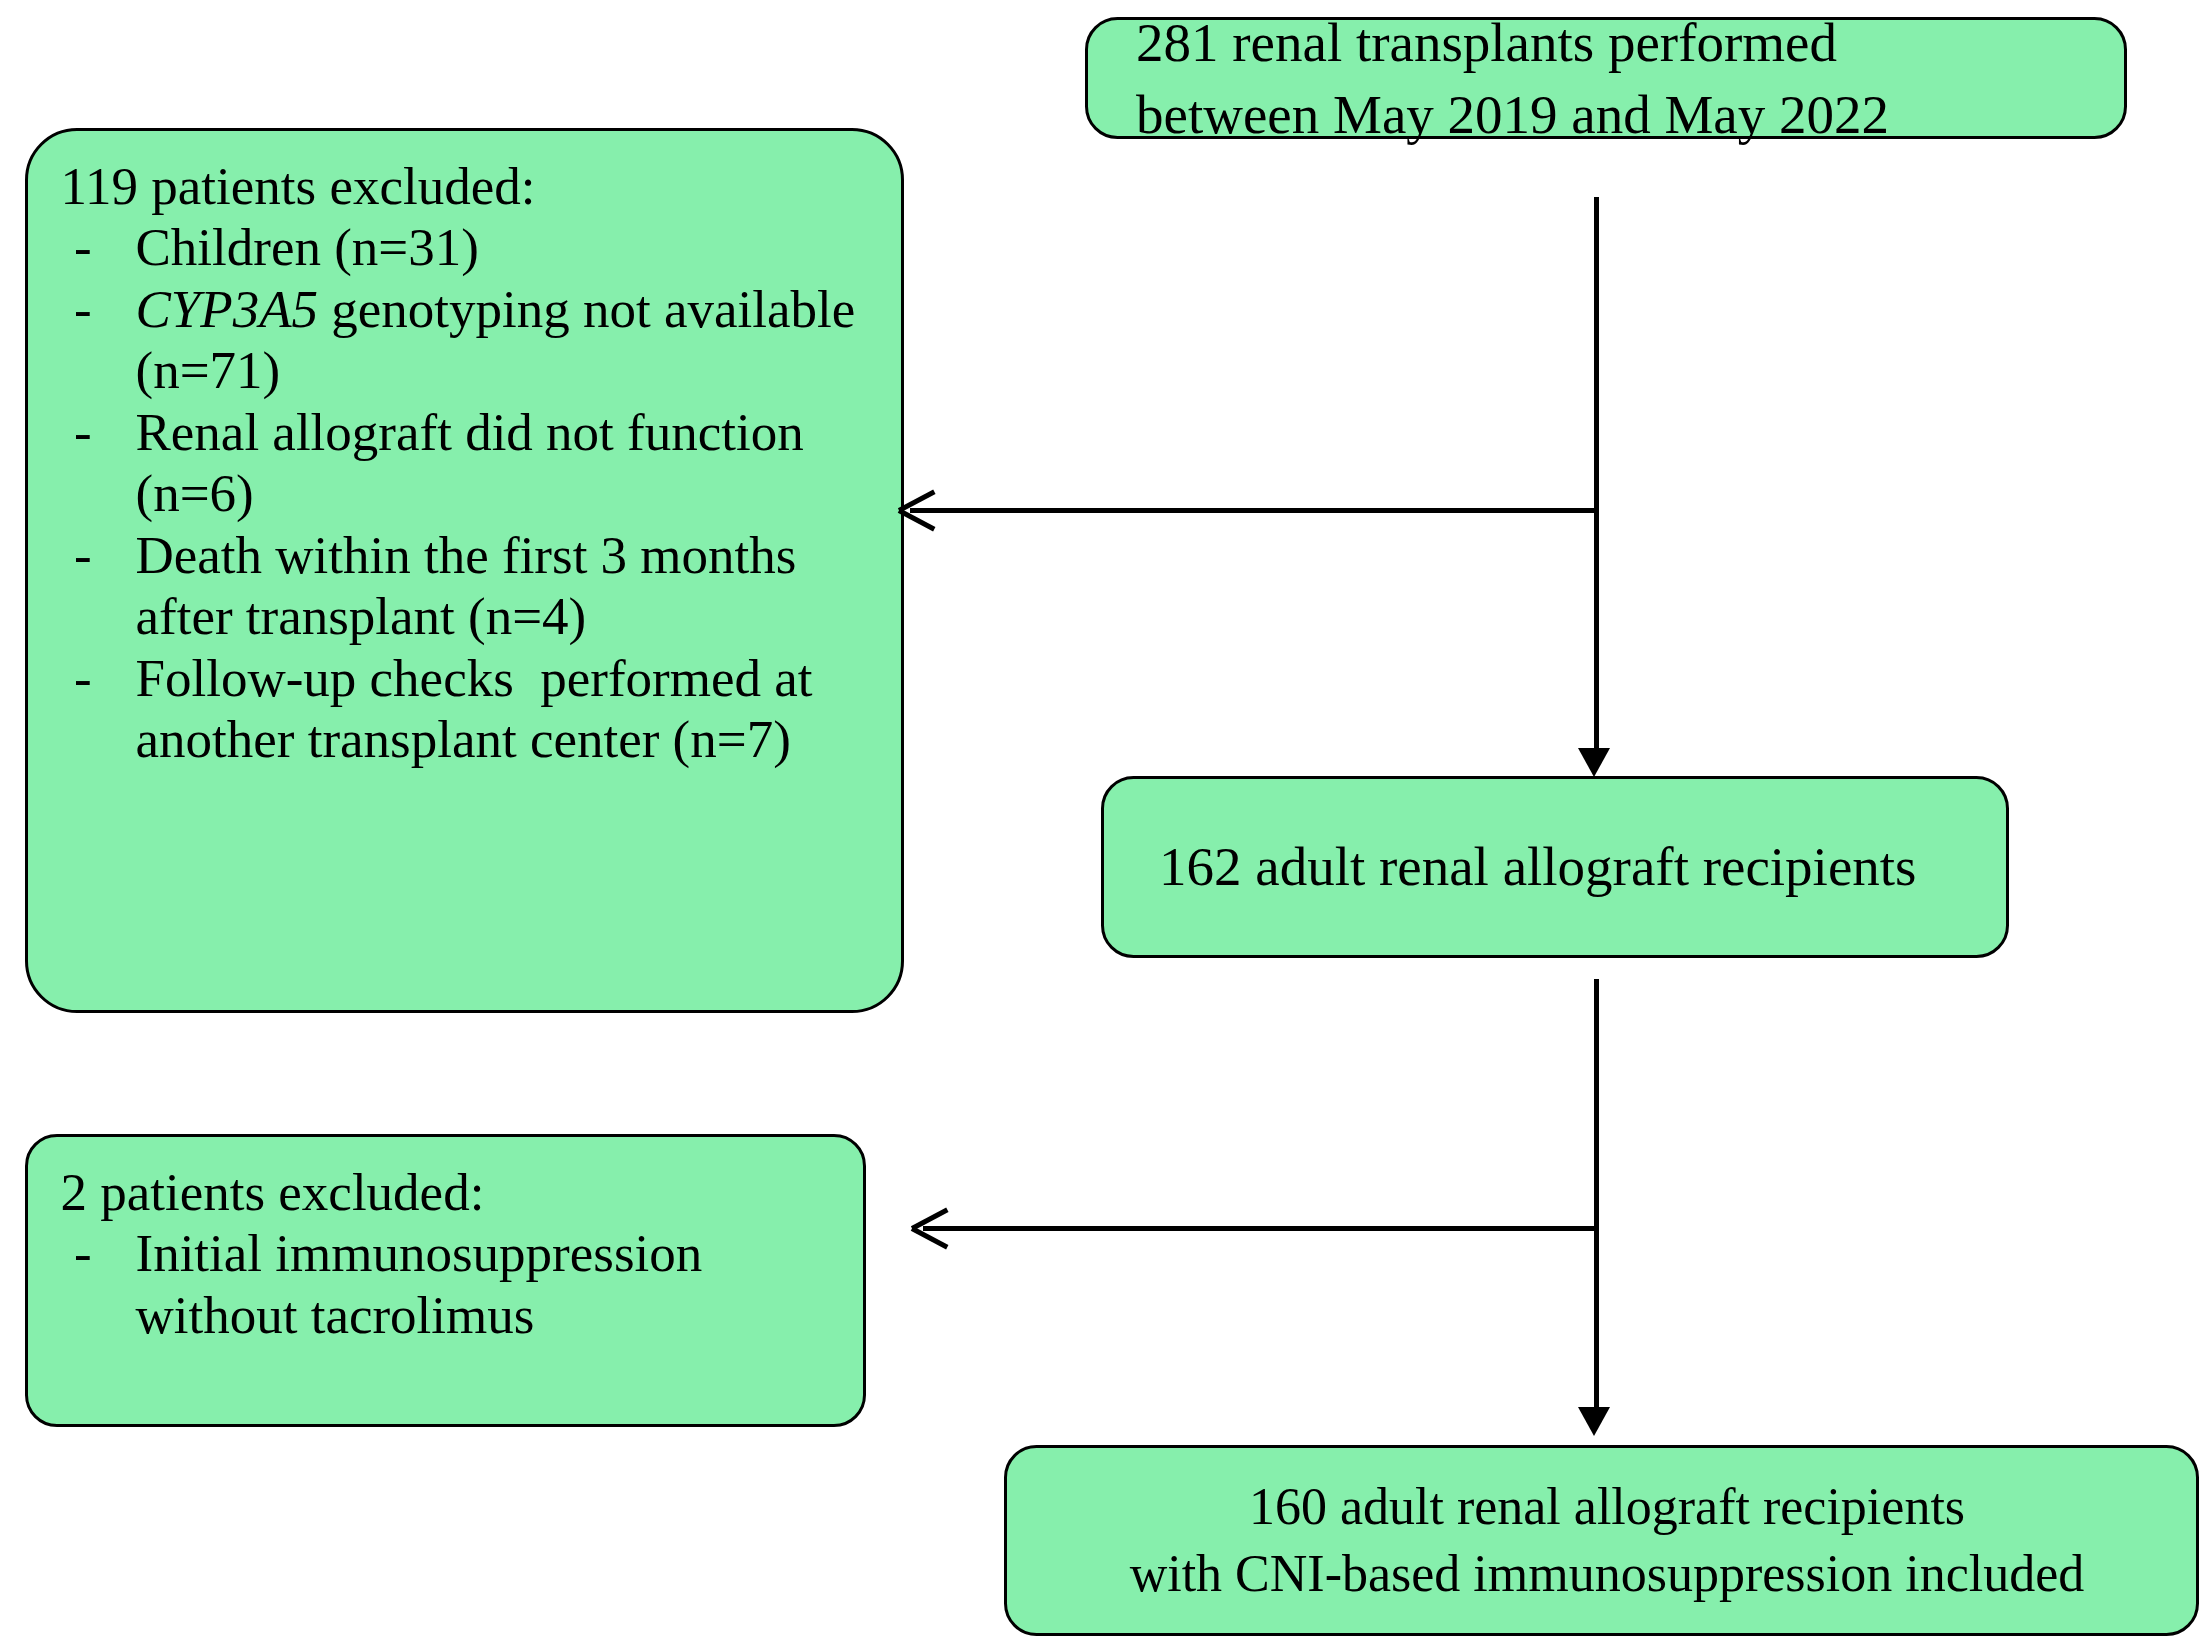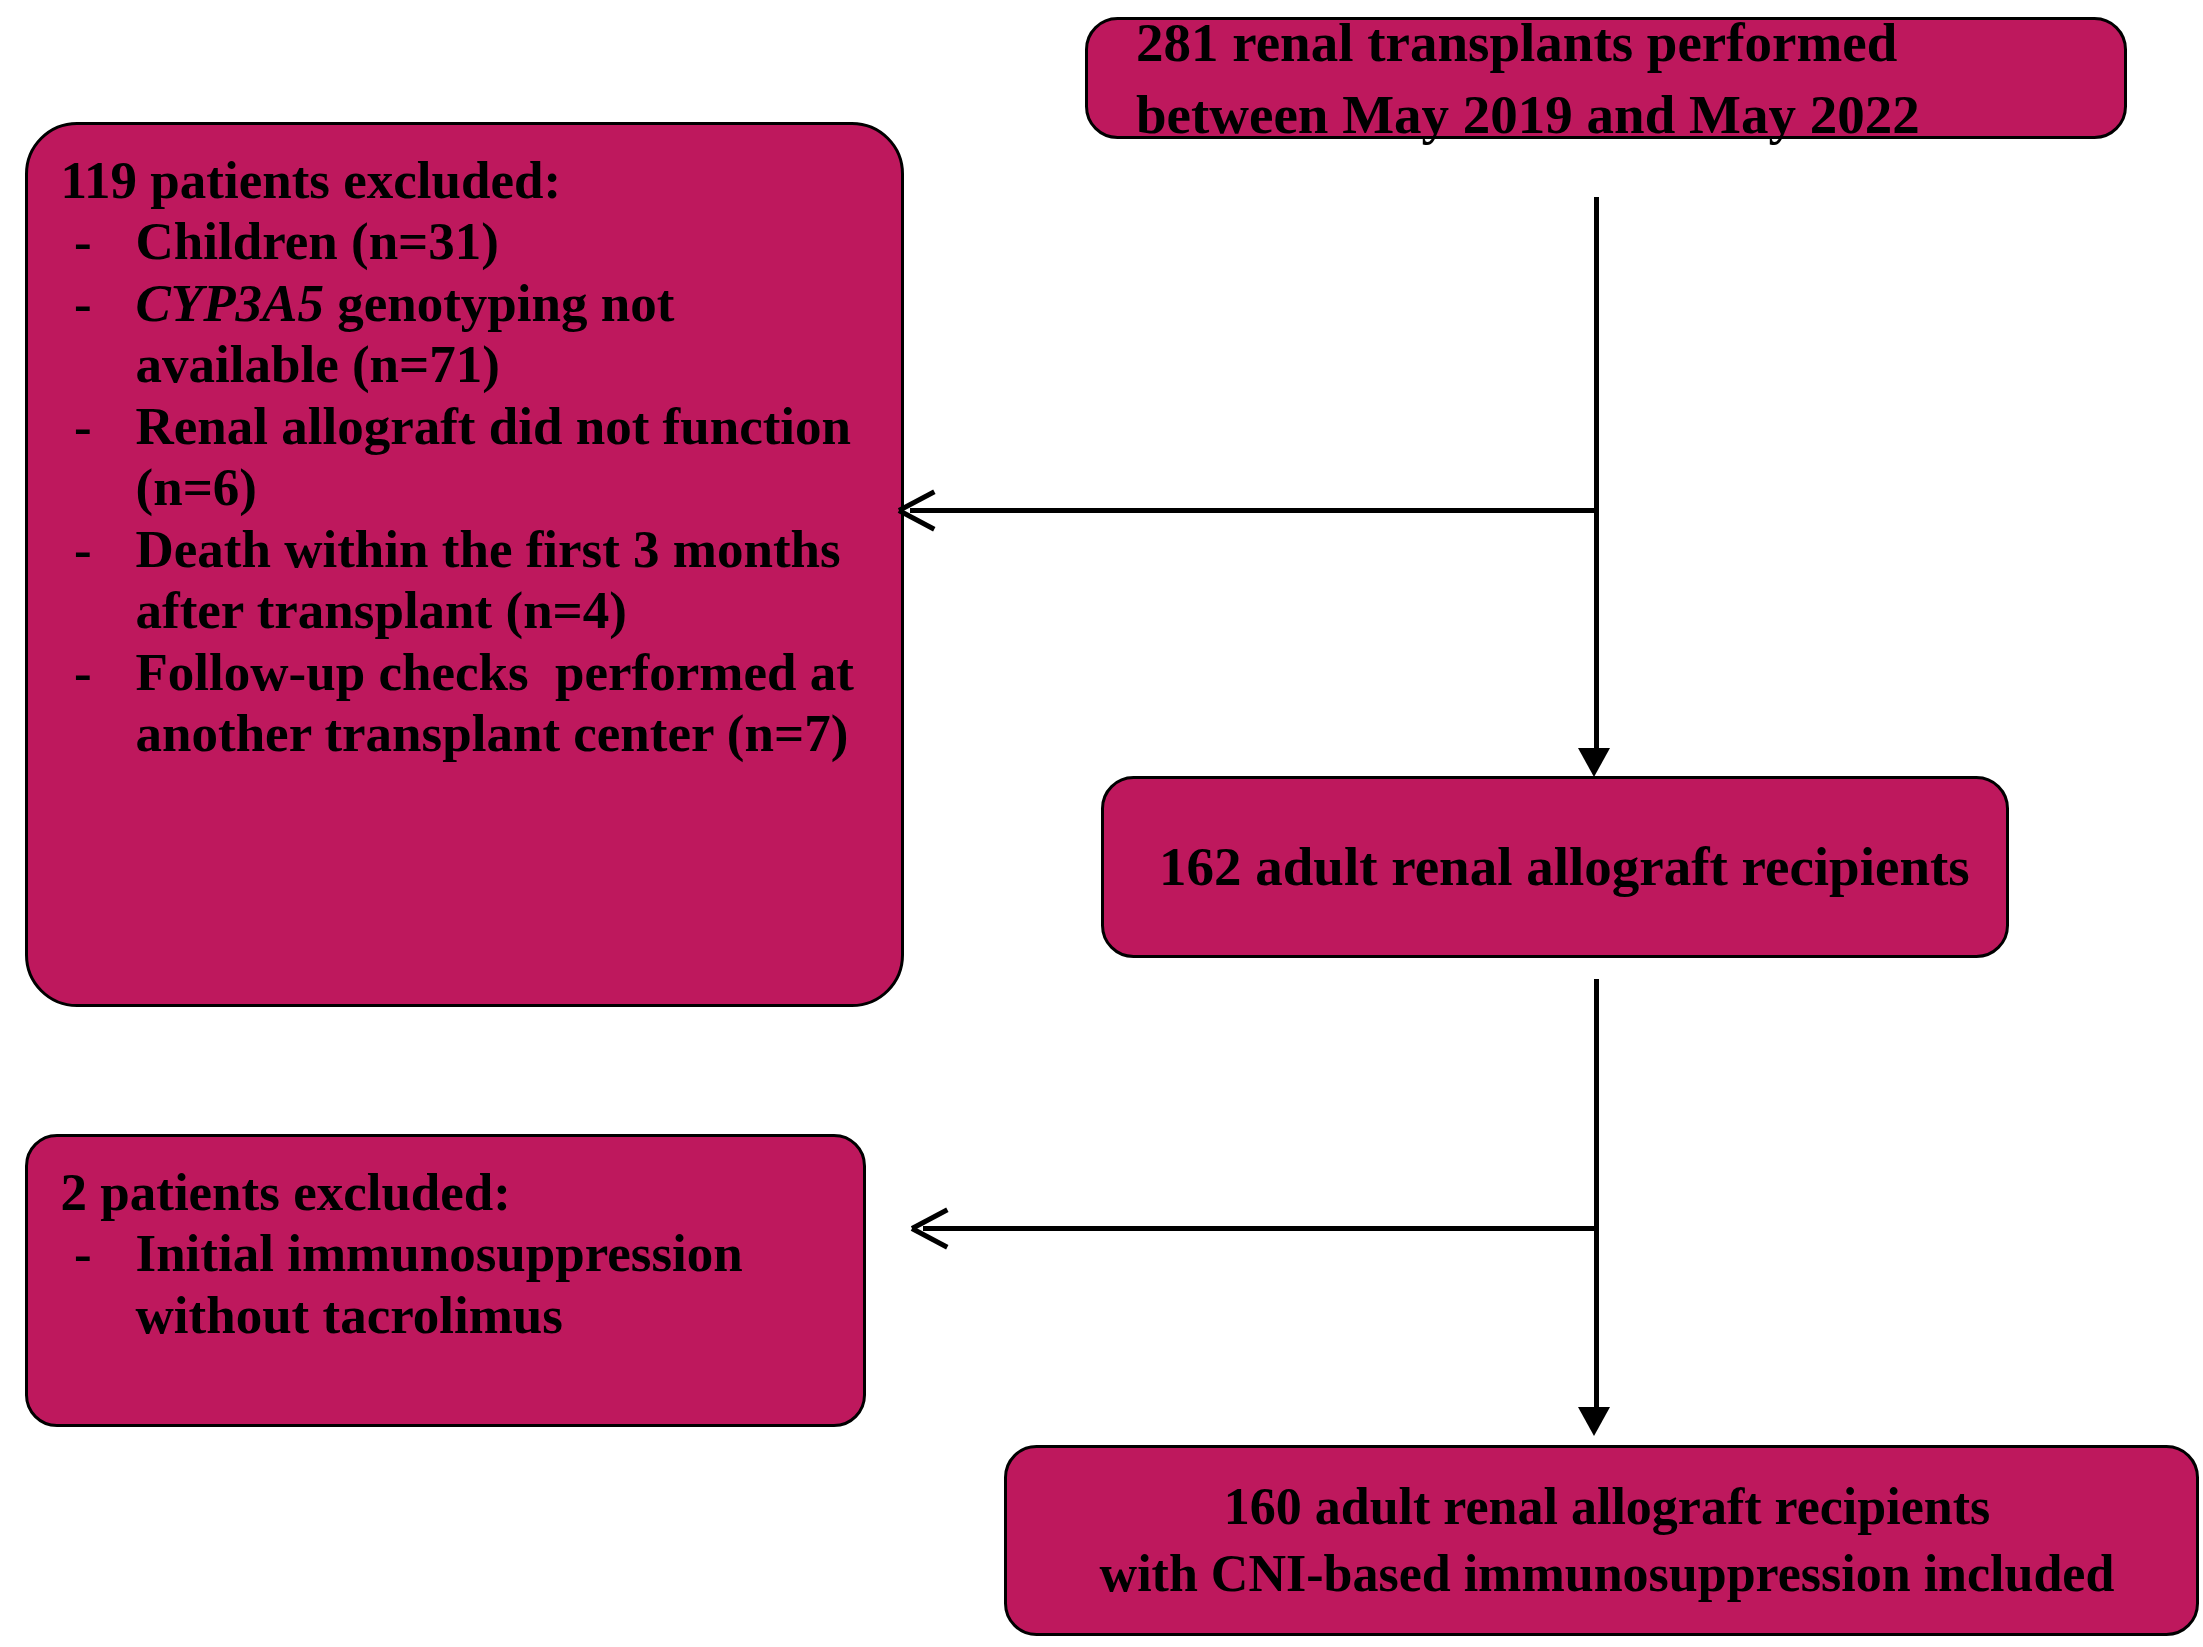--- a/index.html
+++ b/index.html
@@ -19,22 +19,21 @@
     background: #ffffff;
     overflow: hidden;
   }
 
   
   .box {
     position: absolute;
     box-sizing: border-box;
     border: 3.8px solid #000000;
     border-radius: 32.5px;
-    background: #be185d;
-    font-weight: bold;
+    background: #86efac;
   }
   .box-inner {
     position: absolute;
     left: 0; right: 0;
     top: 50%;
     transform: translateY(-50%);
     padding: 0 29px;
     box-sizing: border-box;
   }
   .line {
@@ -50,21 +49,21 @@
 
   #box-162      { left: 1101px; top: 776px;  width: 908px;  height: 182px; }
   #box-162 .box-inner   { padding-left: 55px; }
   #box-162 .line        { font-size: 55px; }
 
   #box-160      { left: 1004px; top: 1445px; width: 1195px; height: 191px; }
   #box-160 .box-inner   { padding-left: 40px; }
   #box-160 .line        { font-size: 52px; text-align: center; }
 
   
-  #box-excl-1   { left: 25px;  top: 122px;  width: 879px;  height: 885px;
+  #box-excl-1   { left: 25px;  top: 128px;  width: 879px;  height: 885px;
                   border-radius: 52px; }
   #box-excl-2   { left: 25px;  top: 1134px; width: 841px;  height: 293px;
                   border-radius: 32px; }
 
   .excl-inner {
     position: absolute;
     left: 0; right: 0; top: 0;
     padding: 25px 21px 0 32.5px;
     box-sizing: border-box;
   }

